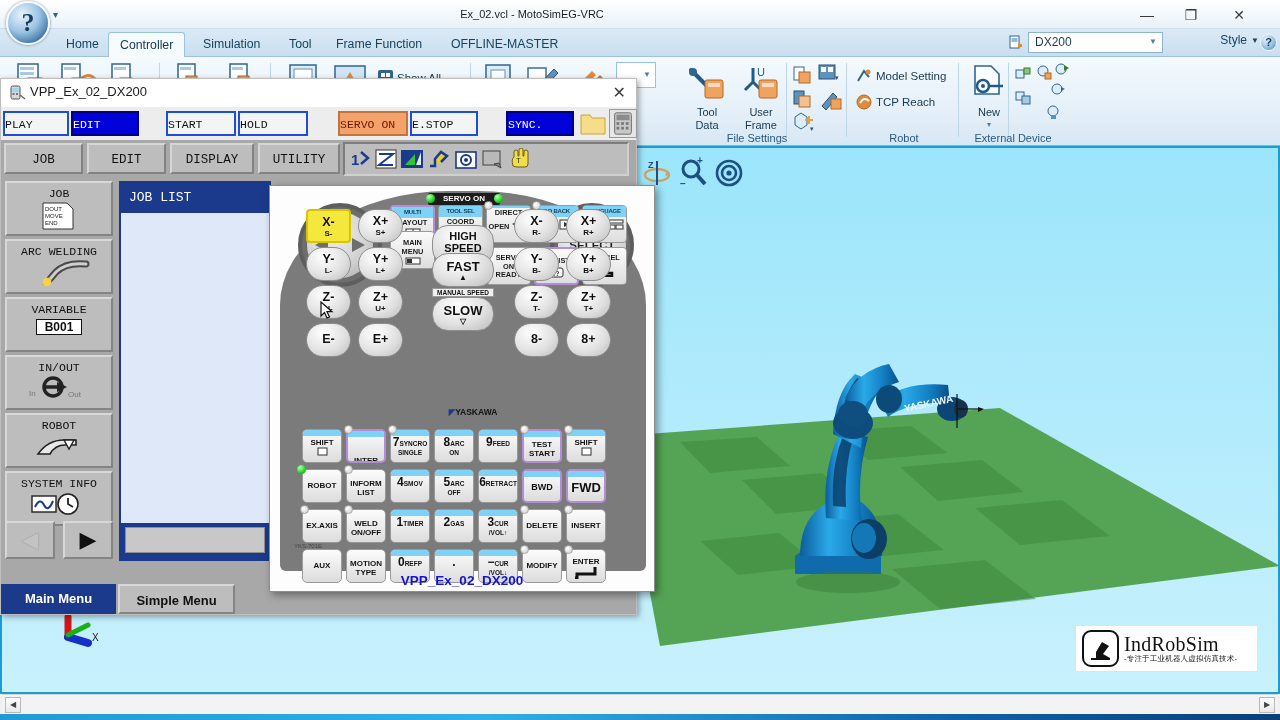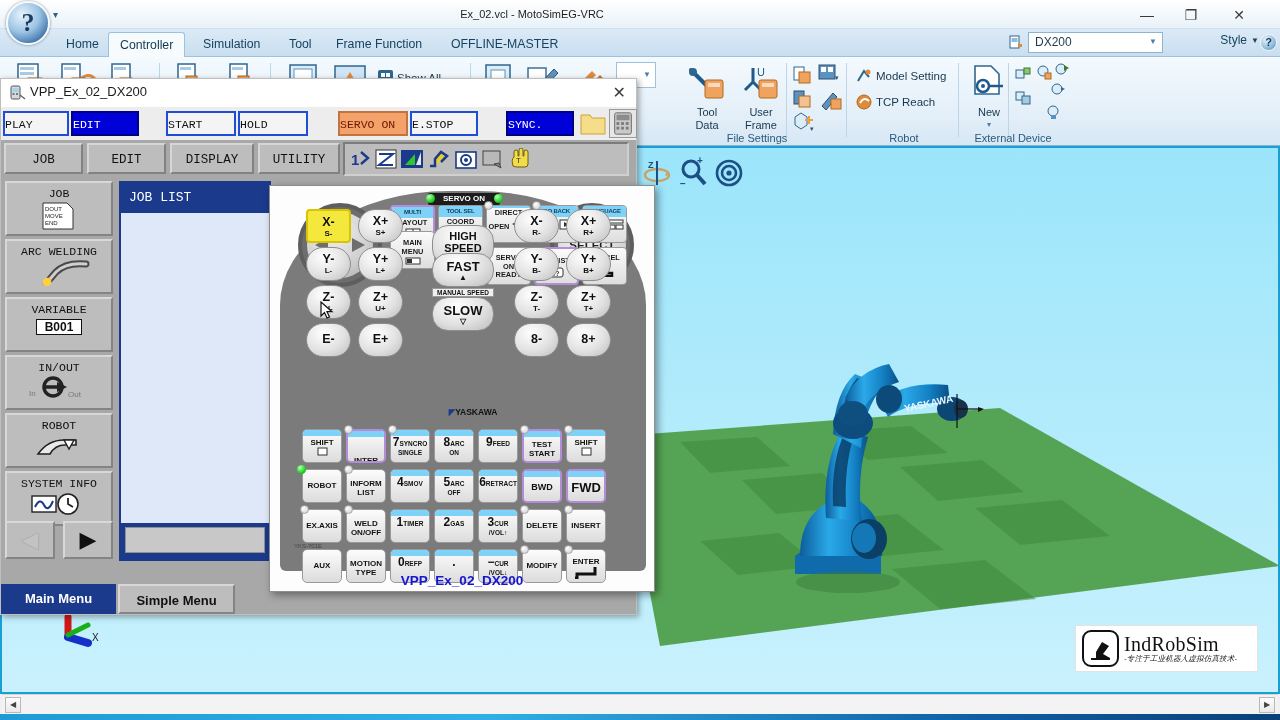--- a/index.html
+++ b/index.html
@@ -96,21 +96,21 @@
     position:absolute; right:22px; bottom:22px; width:183px; height:47px;
     background:#ffffff; border:1px solid #e2e2e2;
     display:flex; align-items:center; padding-left:6px;
   }
   #wm-badge{
     width:37px;height:37px;border:2.5px solid #111; border-radius:9px;
     margin-right:5px; display:flex;align-items:center;justify-content:center;
   }
   #wm-txt{ line-height:1; }
   #wm-name{ font-family:"Liberation Serif",serif; font-size:20px; color:#111; letter-spacing:.3px; }
-  #wm-sub{ font-size:7.5px; color:#111; text-align:center; margin-top:1px; letter-spacing:.2px;font-style:italic; }
+  #wm-sub{ font-size:7.5px; color:#111; text-align:center; margin-top:1px; letter-spacing:.2px; }
 
   
   #hscroll{
     position:absolute; left:2px; top:694px; width:1276px; height:20px;
     background:#f3f3f3; border-top:1px solid #d6d6d6;
   }
   .sbtn{
     position:absolute; top:2px; width:16px; height:16px;
     background:linear-gradient(#fdfdfd,#e9e9e9); border:1px solid #b9b9b9;
     font-size:8px; text-align:center; line-height:14px; color:#444;

